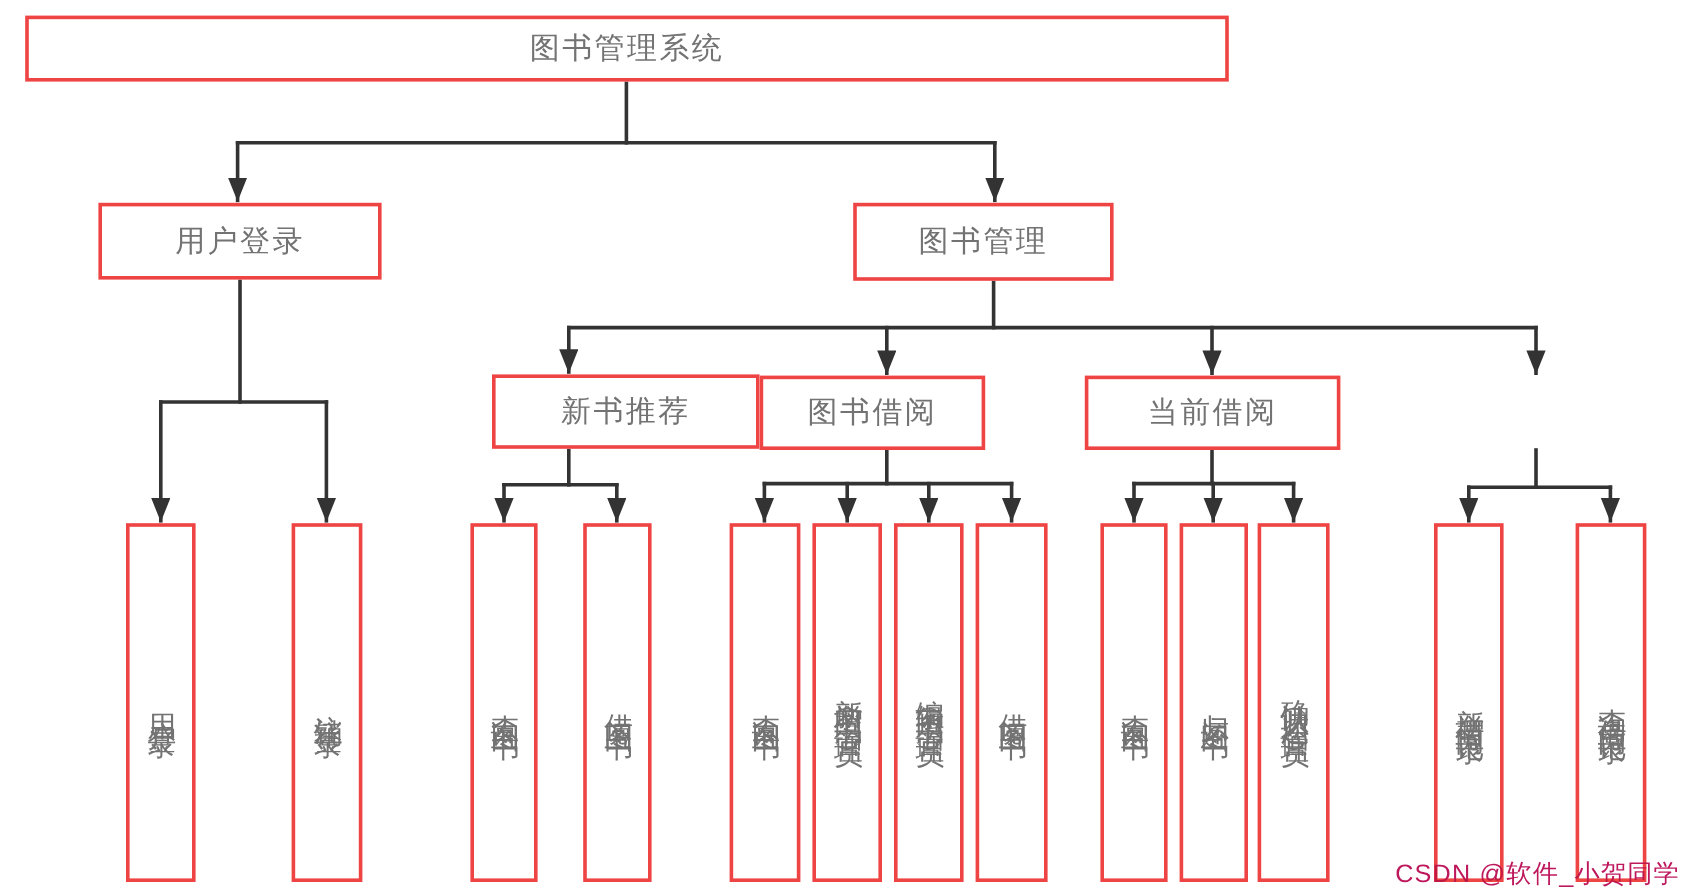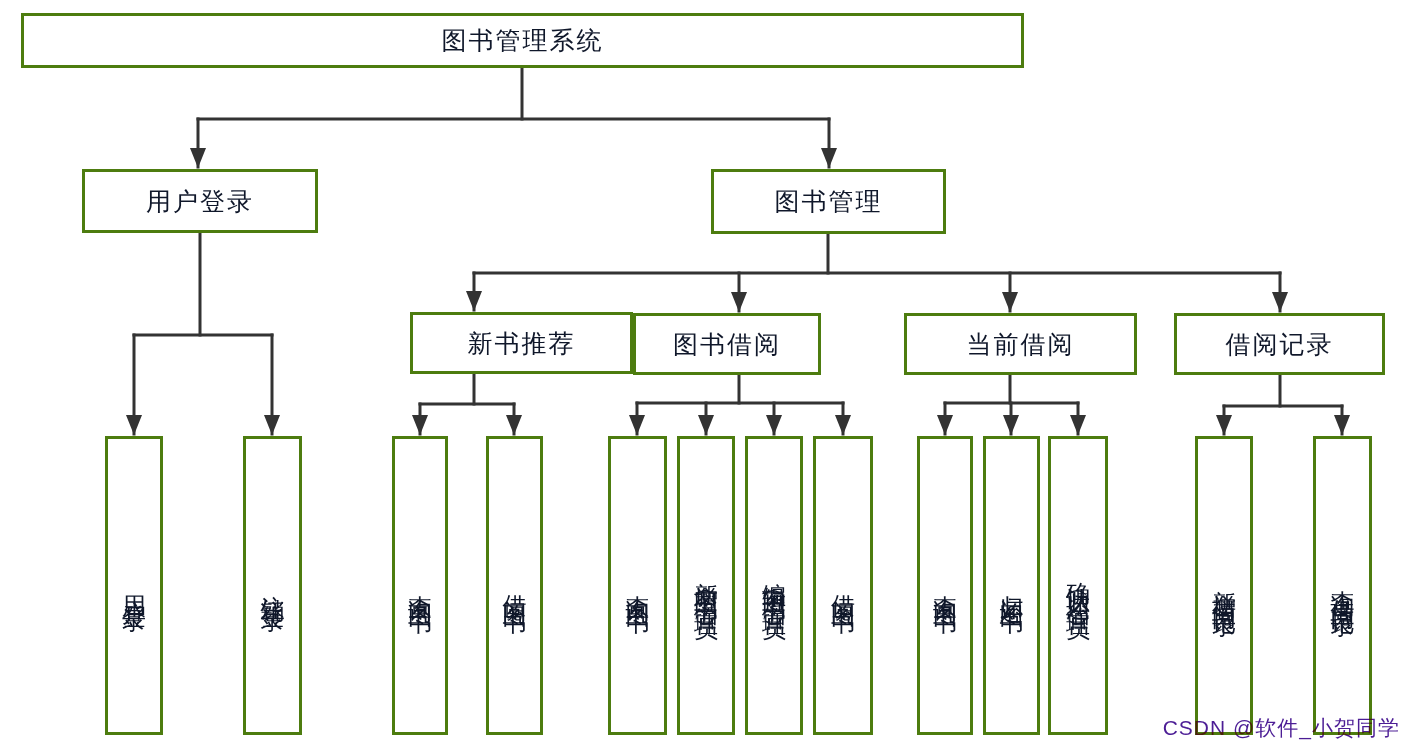--- a/index.html
+++ b/index.html
@@ -13,23 +13,23 @@
   }
   #connectors {
     position: absolute;
     left: 0; top: 0;
     width: 1405px; height: 747px;
     pointer-events: none;
   }
   .node {
     position: absolute;
     box-sizing: border-box;
-    border: 3px solid #4d7c0f;
+    border: 3px solid #ef4444;
     background: #ffffff;
-    color: #0f172a;
+    color: #737373;
     display: flex;
     align-items: center;
     justify-content: center;
     text-align: center;
     font-family: Liberation Serif, serif;
   }
   .hnode {
     font-size: 25px;
     letter-spacing: 2px;
     line-height: 1;
@@ -42,21 +42,21 @@
     line-height: 1;
     top: 436px;
     height: 299px;
   }
   #watermark {
     position: absolute;
     right: 5px;
     bottom: 5px;
     font-size: 21px;
     letter-spacing: 1px;
-    color: #4c1d95;
+    color: #be185d;
     mix-blend-mode: darken;
     z-index: 5;
     white-space: nowrap;
   }
 </style>
 </head>
 <body>
 
 <div id="canvas">
 
@@ -118,26 +118,25 @@
       <path d="M1280,375 V406"></path>
       <path d="M1224,406 H1342"></path>
       <path d="M1224,406 V434" marker-end="url(#arrow)"></path>
       <path d="M1342,406 V434" marker-end="url(#arrow)"></path>
     </g>
   </svg>
 
   <div class="node hnode" style="left:21px; top:13px; width:1003px; height:55px;">图书管理系统</div>
 
   <div class="node hnode" style="left:82px; top:169px; width:236px; height:64px;">用户登录</div>
-  <div class="node hnode" style="left:711px; top:169px; width:235px; height:65px;">图书管理</div>
+  <div class="node hnode" style="left:711px; top:169px; width:217px; height:65px;">图书管理</div>
 
   <div class="node hnode" style="left:362px; top:312px; width:223px; height:62px;margin-left:48px;">新书推荐</div>
   <div class="node hnode" style="left:633px; top:313px; width:188px; height:62px;">图书借阅</div>
-  <div class="node hnode" style="left:904px; top:313px; width:233px; height:62px;text-align:center;">当前借阅</div>
-  <div class="node hnode" style="left:1174px; top:313px; width:211px; height:62px;">借阅记录</div>
+  <div class="node hnode" style="left:904px; top:313px; width:213px; height:62px;text-align:center;">当前借阅</div>
 
   <div class="node vnode" style="left:105px; width:58px;">用户登录</div>
   <div class="node vnode" style="left:243px; width:59px;">注销登录</div>
 
   <div class="node vnode" style="left:392px; width:56px;">查询图书</div>
   <div class="node vnode" style="left:486px; width:57px;">借阅图书</div>
 
   <div class="node vnode" style="left:608px; width:59px;">查询图书</div>
   <div class="node vnode" style="left:677px; width:58px;">新增图书（管理员）</div>
   <div class="node vnode" style="left:745px; width:58px;">编辑图书（管理员）</div>

